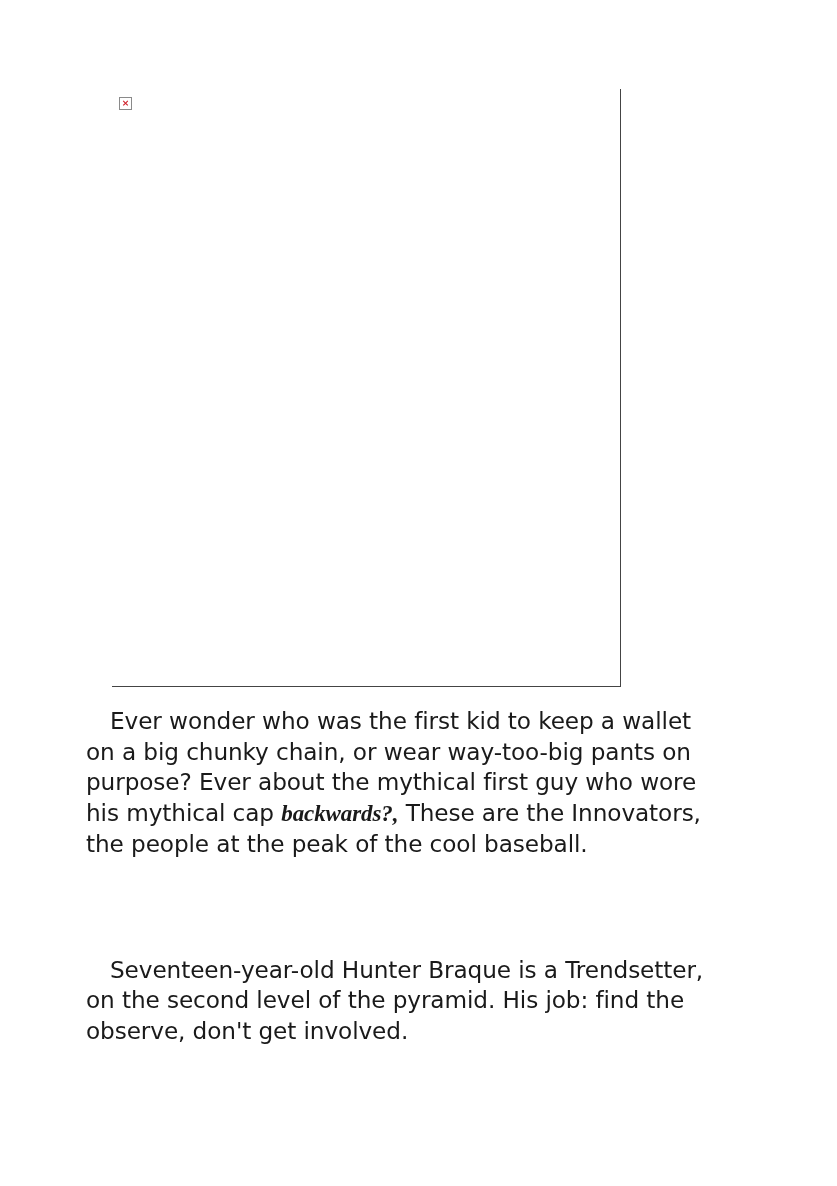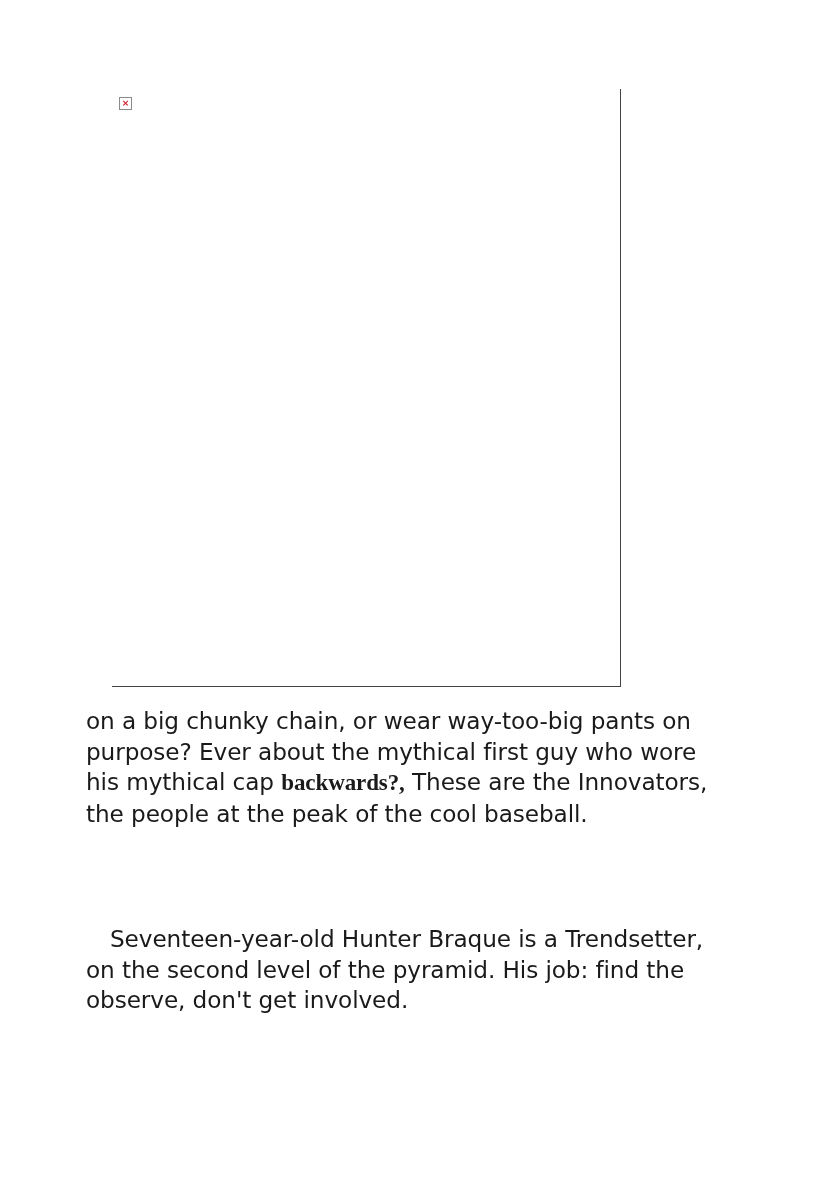--- a/index.html
+++ b/index.html
@@ -45,36 +45,38 @@
     position: absolute;
     left: 86px;
     top: 706px;
     width: 640px;
     font-size: 23.2px;
     line-height: 30.5px;
     letter-spacing: -0.1px;
   }
   .em-serif {
     font-family: "Liberation Serif", "DejaVu Serif", serif;
+    font-style: italic;
     font-weight: bold;
     font-size: 23px;
   }
   .line { display: block; }
   .line.first { text-indent: 24px; }
   .para-lines { margin: 0; }
 </style>
 </head>
 <body>
 
 <div class="image-frame">
   <span class="broken-image-icon">×</span>
 </div>
 
 <div class="text-body">
   <div class="para-lines">
+    <span class="line first">Ever wonder who was the first kid to keep a wallet</span>
     <span class="line">on a big chunky chain, or wear way-too-big pants on</span>
     <span class="line">purpose? Ever about the mythical first guy who wore</span>
     <span class="line"><span>his mythical cap </span><span class="em-serif">backwards?,</span><span> These are the Innovators,</span></span>
     <span class="line">the people at the peak of the cool baseball.</span>
   </div>
   <div class="para-lines" style="margin-top:95px;">
     <span class="line first">Seventeen-year-old Hunter Braque is a Trendsetter,</span>
     <span class="line">on the second level of the pyramid. His job: find the</span>
     <span class="line">observe, don't get involved.</span>
   </div>

